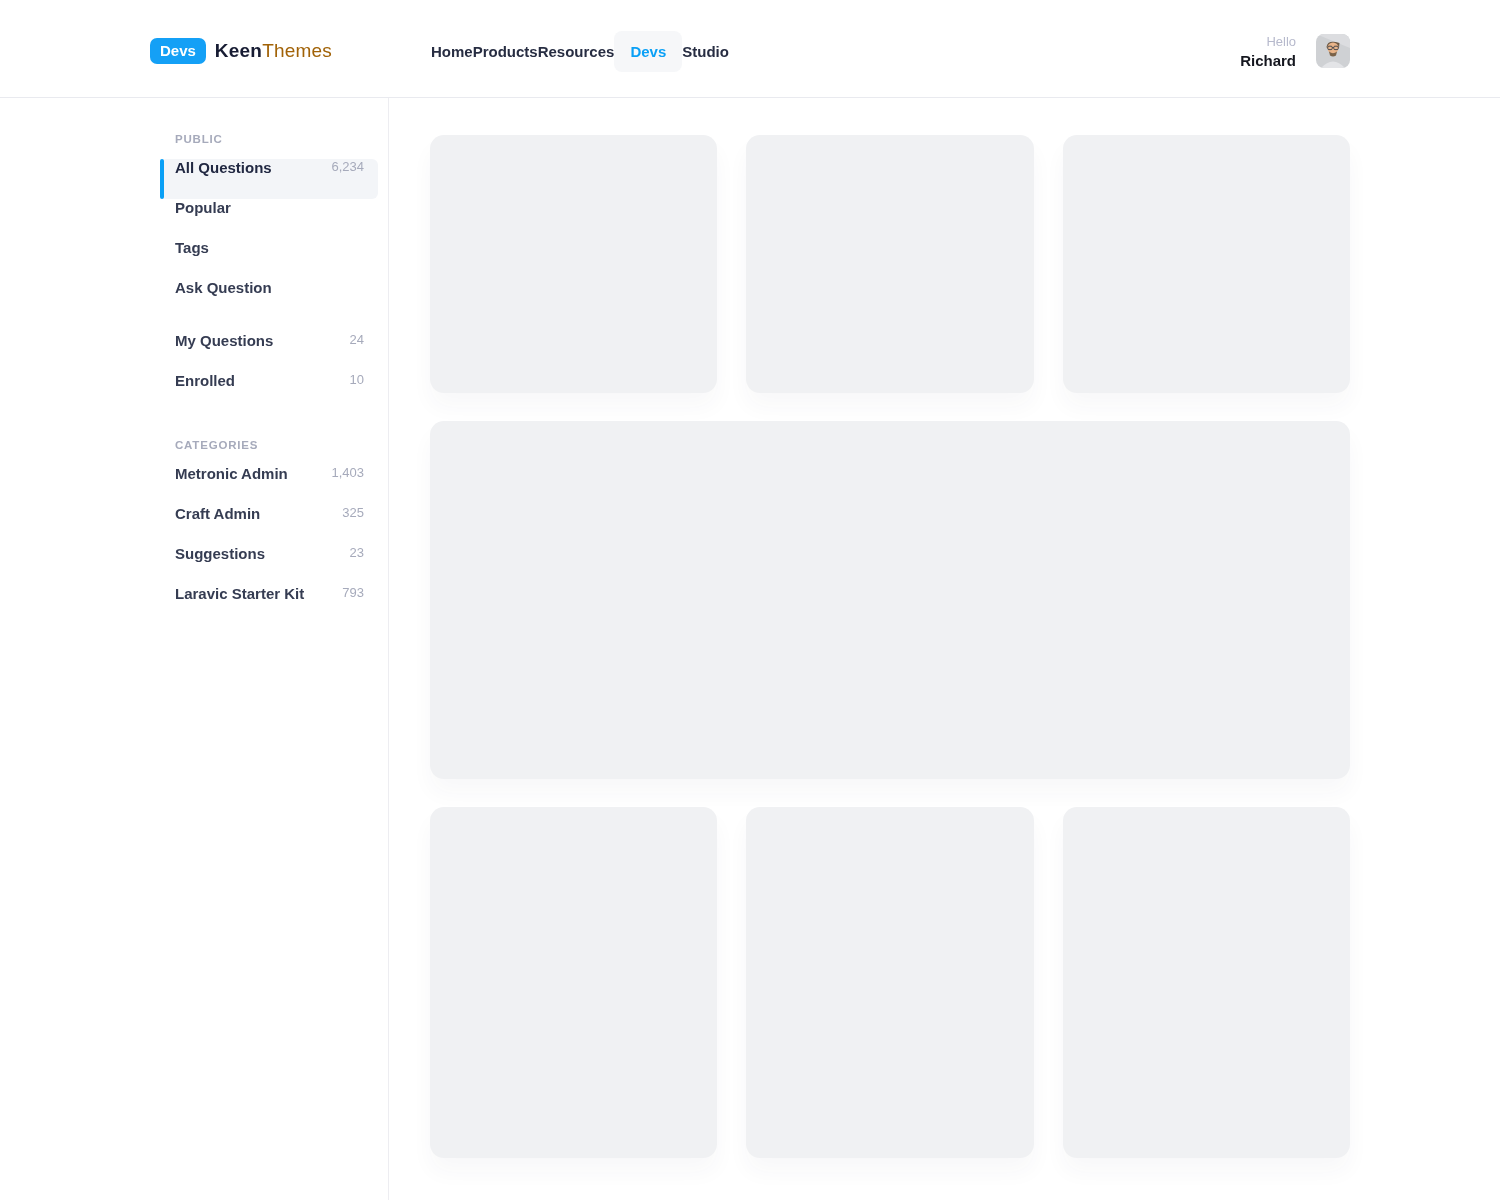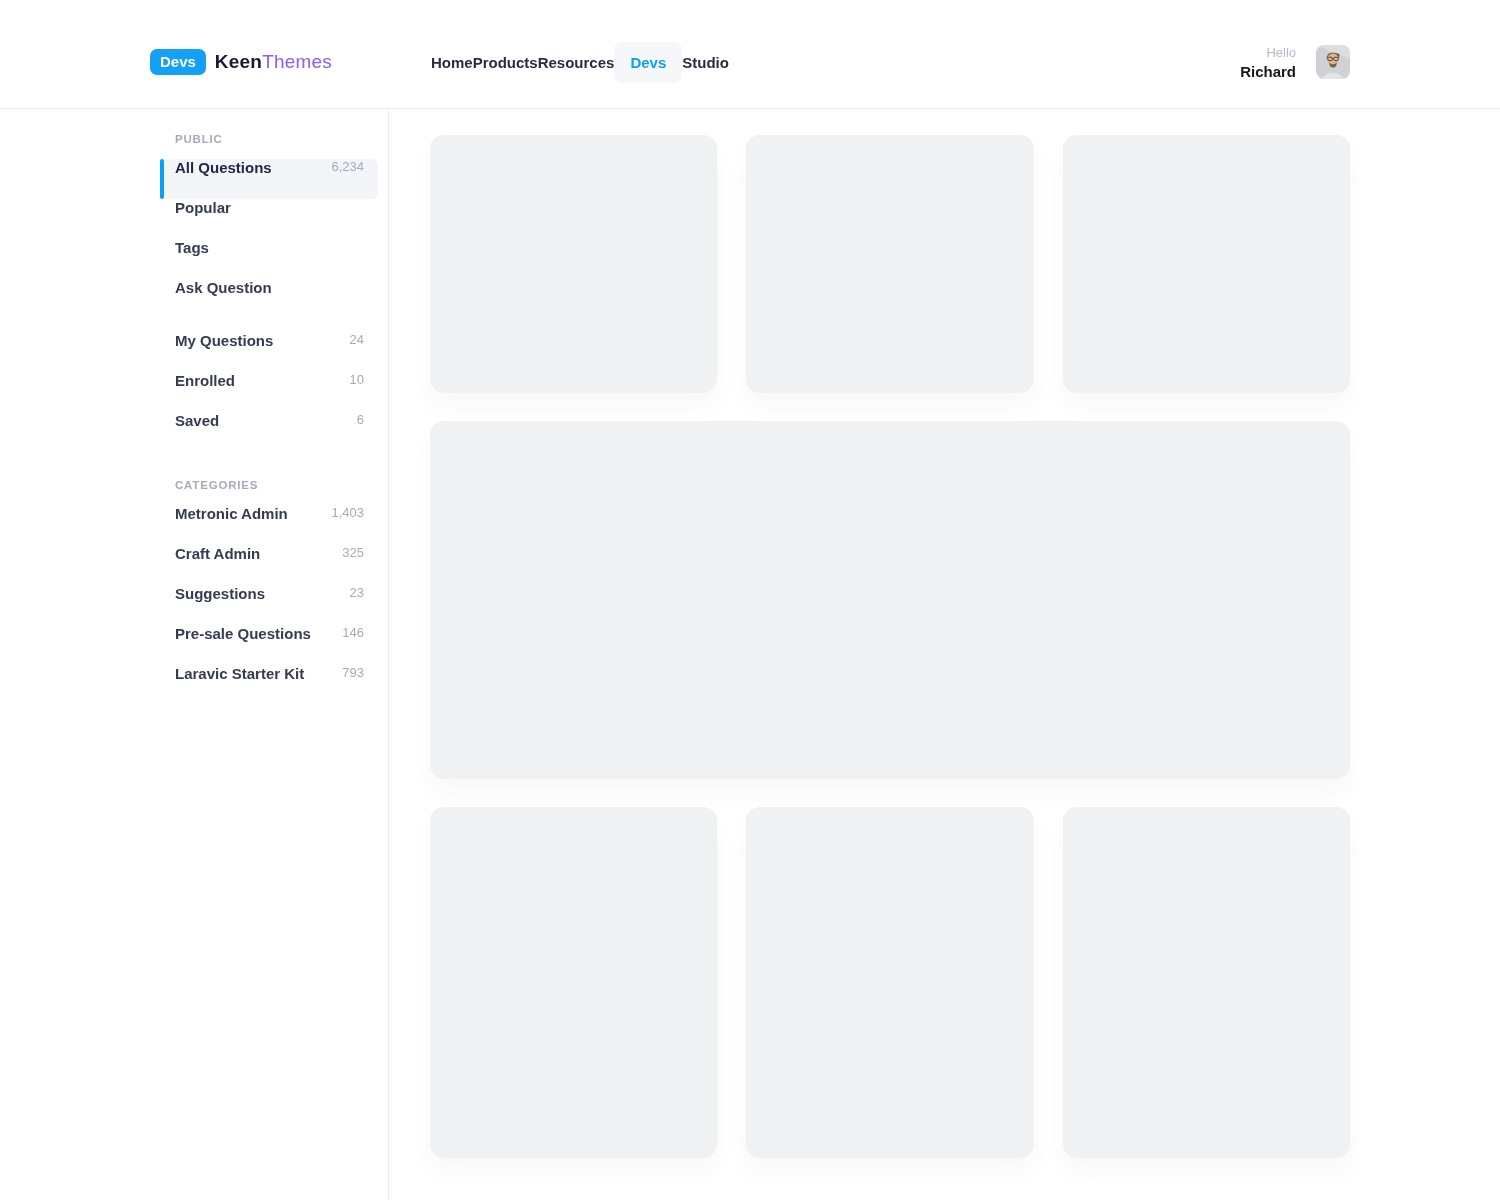--- a/index.html
+++ b/index.html
@@ -3,31 +3,31 @@
 <meta charset="utf-8">
 <style>
   html,body{margin:0;padding:0;}
   body{
     width:1500px;height:1200px;position:relative;overflow:hidden;
     background:#ffffff;font-family:"Liberation Sans", sans-serif;
     -webkit-font-smoothing:antialiased;
   }
   
   .header{
-    position:absolute;top:16px;left:0;right:0;height:93px;background:#fff;
+    position:absolute;top:5px;left:0;right:0;height:93px;background:#fff;
     border-bottom:1px solid #e9eaef;display:flex;align-items:center;
     padding:0 150px;box-sizing:border-box;z-index:2;
   }
   .logo{display:flex;align-items:center;gap:9px;cursor:pointer;}
   .logo-badge{
     background:#14a0f6;color:#fff;font-size:15px;font-weight:700;
     padding:5px 10px 6px;border-radius:7px;line-height:1;
   }
   .logo-text{font-size:19px;font-weight:700;color:#171c33;letter-spacing:.2px;white-space:nowrap;}
-  .logo-text .light{font-weight:400;color:#8b5cf6;}
+  .logo-text .light{font-weight:400;color:#a16207;}
   .nav{display:flex;align-items:center;margin-left:99px;}
   .nav-item{font-size:15px;font-weight:700;color:#272d42;cursor:pointer;text-decoration:none;white-space:nowrap;}
   .nav-item.active{color:#0aa0f6;background:#f6f7f9;padding:12px 16px;border-radius:8px;}
   .user{margin-left:auto;display:flex;align-items:center;cursor:pointer;}
   .user-text{text-align:right;margin-right:20px;}
   .greeting{font-size:13px;color:#b6b9cc;margin-bottom:3px;}
   .uname{font-size:15px;font-weight:700;color:#15171f;}
   .avatar{width:34px;height:34px;border-radius:8px;overflow:hidden;flex:0 0 auto;}
   
   .divider-v{position:absolute;top:94px;bottom:0;left:388px;width:1px;background:#ededf1;}
@@ -125,43 +125,35 @@
 
   <div class="side-section">
     <div class="side-item">
       <span class="side-label">My Questions</span>
       <span class="side-count">24</span>
     </div>
     <div class="side-item">
       <span class="side-label">Enrolled</span>
       <span class="side-count">10</span>
     </div>
-    <div class="side-item">
-      <span class="side-label">Saved</span>
-      <span class="side-count">6</span>
-    </div>
   </div>
 
   <div class="side-section">
     <div class="side-title">CATEGORIES</div>
     <div class="side-item">
       <span class="side-label">Metronic Admin</span>
       <span class="side-count">1,403</span>
     </div>
     <div class="side-item">
       <span class="side-label">Craft Admin</span>
       <span class="side-count">325</span>
     </div>
     <div class="side-item">
       <span class="side-label">Suggestions</span>
       <span class="side-count">23</span>
-    </div>
-    <div class="side-item">
-      <span class="side-label">Pre-sale Questions</span>
-      <span class="side-count">146</span>
     </div>
     <div class="side-item">
       <span class="side-label">Laravic Starter Kit</span>
       <span class="side-count">793</span>
     </div>
   </div>
 
 </aside>
 
 <main class="main">

